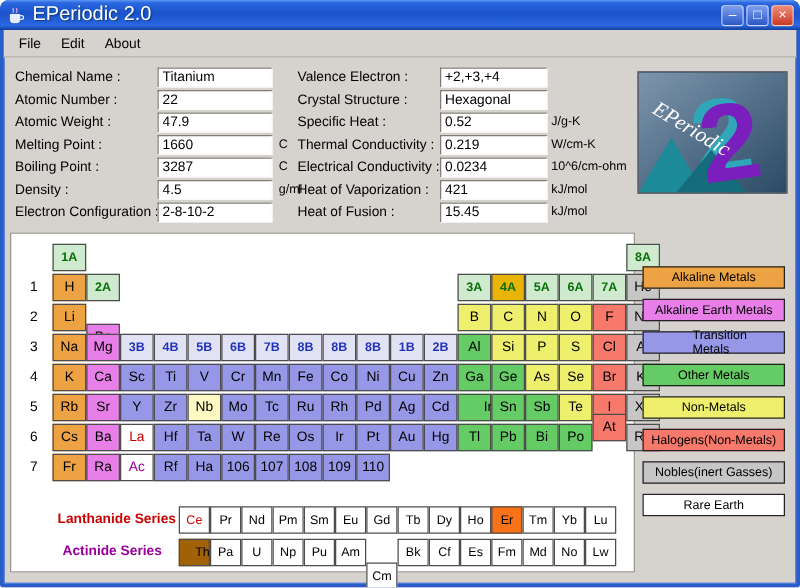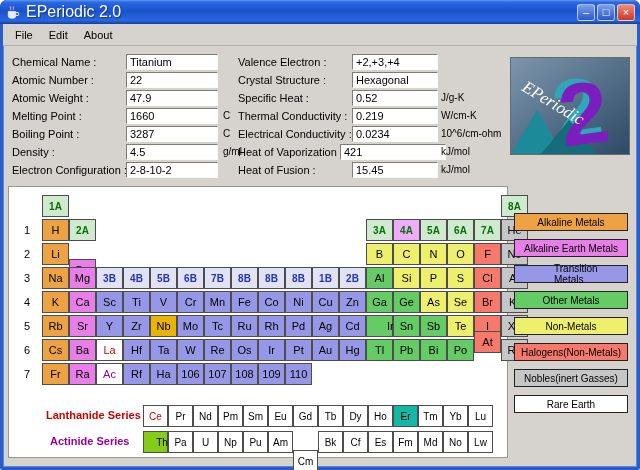--- a/index.html
+++ b/index.html
@@ -96,21 +96,21 @@
       <span class="flabel" style="left: 238px; top: 92px;">Specific Heat :</span>
       <input type="text" class="tfield" value="0.52" style="left: 352px; top: 90px; width: 86px;">
       <span class="funit" style="left: 441px; top: 92px;">J/g-K</span>
       <span class="flabel" style="left: 238px; top: 110px;">Thermal Conductivity :</span>
       <input type="text" class="tfield" value="0.219" style="left: 352px; top: 108px; width: 86px;">
       <span class="funit" style="left: 441px; top: 110px;">W/cm-K</span>
       <span class="flabel" style="left: 238px; top: 128px;">Electrical Conductivity :</span>
       <input type="text" class="tfield" value="0.0234" style="left: 352px; top: 126px; width: 86px;">
       <span class="funit" style="left: 441px; top: 128px;">10^6/cm-ohm</span>
       <span class="flabel" style="left: 238px; top: 146px;">Heat of Vaporization :</span>
-      <input type="text" class="tfield" value="421" style="left: 340px; top: 144px; width: 106px;">
+      <input type="text" class="tfield" value="421" style="left: 352px; top: 144px; width: 86px;">
       <span class="funit" style="left: 441px; top: 146px;">kJ/mol</span>
       <span class="flabel" style="left: 238px; top: 164px;">Heat of Fusion :</span>
       <input type="text" class="tfield" value="15.45" style="left: 352px; top: 162px; width: 86px;">
       <span class="funit" style="left: 441px; top: 164px;">kJ/mol</span>
     </div>
 
   <div class="logo">
     <svg width="118" height="96" viewBox="0 0 118 96">
       <defs>
         <linearGradient id="lgbg" x1="0" y1="0" x2="1" y2="1">
@@ -129,21 +129,21 @@
 
   <div class="table-panel">
     <div class="series-label lan" style="color: rgb(204, 0, 0);">Lanthanide Series</div>
     <div class="series-label act" style="color: rgb(153, 0, 153);">Actinide Series</div>
   <div class="cell k-lblA" style="left: 33px; top: 8px; background: rgb(207, 234, 207);">1A</div>
       <div class="cell k-lblA" style="left: 492px; top: 8px; background: rgb(207, 234, 207);">8A</div>
       <div class="pnum" style="left: 8px; top: 32px;">1</div>
       <div class="cell k-alk" style="left: 33px; top: 32px; background: rgb(237, 163, 67);">H</div>
       <div class="cell k-lblA" style="left: 60px; top: 32px; background: rgb(207, 234, 207);">2A</div>
       <div class="cell k-lblA" style="left: 357px; top: 32px; background: rgb(207, 234, 207); text-align: right;">3A</div>
-      <div class="cell k-lblA" style="left: 384px; top: 32px; background: #f0abfc;">4A</div>
+      <div class="cell k-lblA" style="left: 384px; top: 32px; background: #eab308;">4A</div>
       <div class="cell k-lblA" style="left: 411px; top: 32px; background: rgb(207, 234, 207);">5A</div>
       <div class="cell k-lblA" style="left: 438px; top: 32px; background: rgb(207, 234, 207);">6A</div>
       <div class="cell k-lblA" style="left: 465px; top: 32px; background: rgb(207, 234, 207);">7A</div>
       <div class="cell k-nob" style="left: 492px; top: 32px; background: rgb(198, 198, 198);">He</div>
       <div class="pnum" style="left: 8px; top: 56px;">2</div>
       <div class="cell k-alk" style="left: 33px; top: 56px; background: rgb(237, 163, 67);">Li</div>
       <div class="cell k-ae" style="left: 60px; top: 56px; background: rgb(232, 127, 232); margin-top: 16px;">Be</div>
       <div class="cell k-nm" style="left: 357px; top: 56px; background: rgb(239, 239, 110);">B</div>
       <div class="cell k-nm" style="left: 384px; top: 56px; background: rgb(239, 239, 110);">C</div>
       <div class="cell k-nm" style="left: 411px; top: 56px; background: rgb(239, 239, 110);">N</div>
@@ -186,21 +186,21 @@
       <div class="cell k-om" style="left: 384px; top: 104px; background: rgb(101, 203, 101);">Ge</div>
       <div class="cell k-nm" style="left: 411px; top: 104px; background: rgb(239, 239, 110);">As</div>
       <div class="cell k-nm" style="left: 438px; top: 104px; background: rgb(239, 239, 110);">Se</div>
       <div class="cell k-hal" style="left: 465px; top: 104px; background: rgb(247, 121, 107);">Br</div>
       <div class="cell k-nob" style="left: 492px; top: 104px; background: rgb(198, 198, 198);">Kr</div>
       <div class="pnum" style="left: 8px; top: 128px;">5</div>
       <div class="cell k-alk" style="left: 33px; top: 128px; background: rgb(237, 163, 67);">Rb</div>
       <div class="cell k-ae" style="left: 60px; top: 128px; background: rgb(232, 127, 232);">Sr</div>
       <div class="cell k-tm" style="left: 87px; top: 128px; background: rgb(151, 151, 232);">Y</div>
       <div class="cell k-tm" style="left: 114px; top: 128px; background: rgb(151, 151, 232);">Zr</div>
-      <div class="cell k-tm" style="left: 141px; top: 128px; background: #eab308;">Nb</div>
+      <div class="cell k-tm" style="left: 141px; top: 128px; background: #fef9c3;">Nb</div>
       <div class="cell k-tm" style="left: 168px; top: 128px; background: rgb(151, 151, 232);">Mo</div>
       <div class="cell k-tm" style="left: 195px; top: 128px; background: rgb(151, 151, 232);">Tc</div>
       <div class="cell k-tm" style="left: 222px; top: 128px; background: rgb(151, 151, 232);">Ru</div>
       <div class="cell k-tm" style="left: 249px; top: 128px; background: rgb(151, 151, 232);">Rh</div>
       <div class="cell k-tm" style="left: 276px; top: 128px; background: rgb(151, 151, 232);">Pd</div>
       <div class="cell k-tm" style="left: 303px; top: 128px; background: rgb(151, 151, 232);">Ag</div>
       <div class="cell k-tm" style="left: 330px; top: 128px; background: rgb(151, 151, 232);">Cd</div>
       <div class="cell k-om" style="left: 357px; top: 128px; background: rgb(101, 203, 101); padding-left: 24px;">In</div>
       <div class="cell k-om" style="left: 384px; top: 128px; background: rgb(101, 203, 101);">Sn</div>
       <div class="cell k-om" style="left: 411px; top: 128px; background: rgb(101, 203, 101);">Sb</div>
@@ -240,25 +240,25 @@
       <div class="cell series k-la" style="left: 134px; top: 218px; background: rgb(255, 255, 255);">Ce</div>
       <div class="cell series k-re" style="left: 159px; top: 218px; background: rgb(255, 255, 255);">Pr</div>
       <div class="cell series k-re" style="left: 184px; top: 218px; background: rgb(255, 255, 255);">Nd</div>
       <div class="cell series k-re" style="left: 209px; top: 218px; background: rgb(255, 255, 255);">Pm</div>
       <div class="cell series k-re" style="left: 234px; top: 218px; background: rgb(255, 255, 255);">Sm</div>
       <div class="cell series k-re" style="left: 259px; top: 218px; background: rgb(255, 255, 255);">Eu</div>
       <div class="cell series k-re" style="left: 284px; top: 218px; background: rgb(255, 255, 255);">Gd</div>
       <div class="cell series k-re" style="left: 309px; top: 218px; background: rgb(255, 255, 255);">Tb</div>
       <div class="cell series k-re" style="left: 334px; top: 218px; background: rgb(255, 255, 255);">Dy</div>
       <div class="cell series k-re" style="left: 359px; top: 218px; background: rgb(255, 255, 255);">Ho</div>
-      <div class="cell series k-re" style="left: 384px; top: 218px; background: #14b8a6;">Er</div>
+      <div class="cell series k-re" style="left: 384px; top: 218px; background: #f97316;">Er</div>
       <div class="cell series k-re" style="left: 409px; top: 218px; background: rgb(255, 255, 255);">Tm</div>
       <div class="cell series k-re" style="left: 434px; top: 218px; background: rgb(255, 255, 255);">Yb</div>
       <div class="cell series k-re" style="left: 459px; top: 218px; background: rgb(255, 255, 255);">Lu</div>
-      <div class="cell series k-re" style="left: 134px; top: 244px; background: #84cc16; padding-left: 13px;">Th</div>
+      <div class="cell series k-re" style="left: 134px; top: 244px; background: #a16207; padding-left: 13px;">Th</div>
       <div class="cell series k-re" style="left: 159px; top: 244px; background: rgb(255, 255, 255);">Pa</div>
       <div class="cell series k-re" style="left: 184px; top: 244px; background: rgb(255, 255, 255);">U</div>
       <div class="cell series k-re" style="left: 209px; top: 244px; background: rgb(255, 255, 255);">Np</div>
       <div class="cell series k-re" style="left: 234px; top: 244px; background: rgb(255, 255, 255);">Pu</div>
       <div class="cell series k-re" style="left: 259px; top: 244px; background: rgb(255, 255, 255);">Am</div>
       <div class="cell series k-re" style="left: 284px; top: 244px; background: rgb(255, 255, 255); margin-top: 19px;">Cm</div>
       <div class="cell series k-re" style="left: 309px; top: 244px; background: rgb(255, 255, 255);">Bk</div>
       <div class="cell series k-re" style="left: 334px; top: 244px; background: rgb(255, 255, 255);">Cf</div>
       <div class="cell series k-re" style="left: 359px; top: 244px; background: rgb(255, 255, 255);">Es</div>
       <div class="cell series k-re" style="left: 384px; top: 244px; background: rgb(255, 255, 255);">Fm</div>

